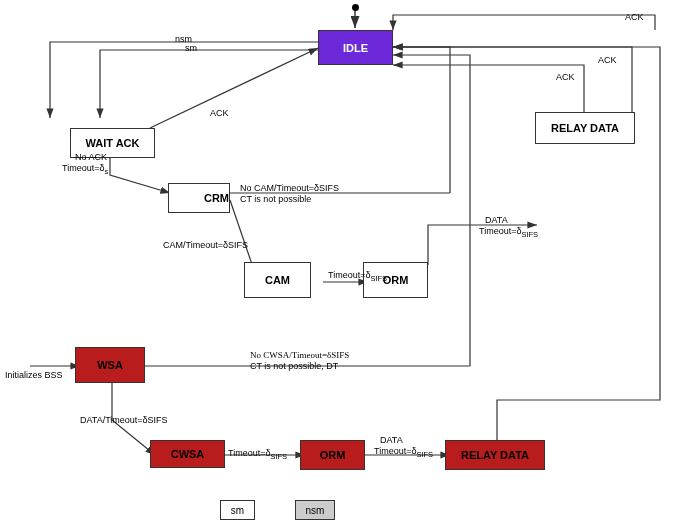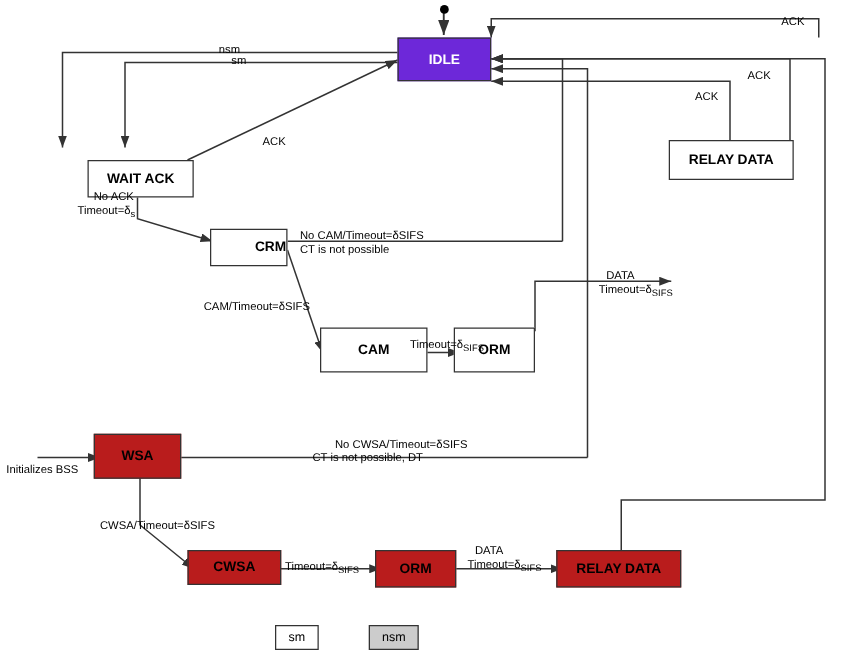--- a/index.html
+++ b/index.html
@@ -130,21 +130,21 @@
   </div>
 
   <div class="box" style="left:70px; top:128px; width:85px; height:30px;">
     <span>WAIT ACK</span>
   </div>
 
   <div class="box" style="left:168px; top:183px; width:62px; height:30px;justify-content:flex-end;">
     <span>CRM</span>
   </div>
 
-  <div class="box" style="left:256px; top:262px; width:86px; height:36px;">
+  <div class="box" style="left:244px; top:262px; width:67px; height:36px;">
     <span>CAM</span>
   </div>
 
   <div class="box" style="left:363px; top:262px; width:65px; height:36px;">
     <span>ORM</span>
   </div>
 
   <div class="box" style="left:535px; top:112px; width:100px; height:32px;">
     <span>RELAY DATA</span>
   </div>
@@ -213,29 +213,29 @@
     ACK
   </div>
   <div class="label" style="left:625px; top:12px;">
     ACK
   </div>
 
   <div class="label" style="left:5px; top:370px;">
     <span>Initializes BSS</span>
   </div>
 
-  <div class="label" style="left:268px; top:350px;">
+  <div class="label" style="left:250px; top:350px;font-family:Liberation Serif, serif;">
     <span>No CWSA/Timeout=δSIFS</span>
   </div>
   <div class="label" style="left:250px; top:361px;">
     <span>CT is not possible, DT</span>
   </div>
 
   <div class="label" style="left:80px; top:415px;">
-    <span>CWSA/Timeout=δSIFS</span>
+    <span>DATA/Timeout=δSIFS</span>
   </div>
 
   <div class="label" style="left:228px; top:448px;">
     Timeout=δ<sub>SIFS</sub>
   </div>
 
   <div class="label" style="left:380px; top:435px;">
     DATA
   </div>
   <div class="label" style="left:374px; top:446px;">

